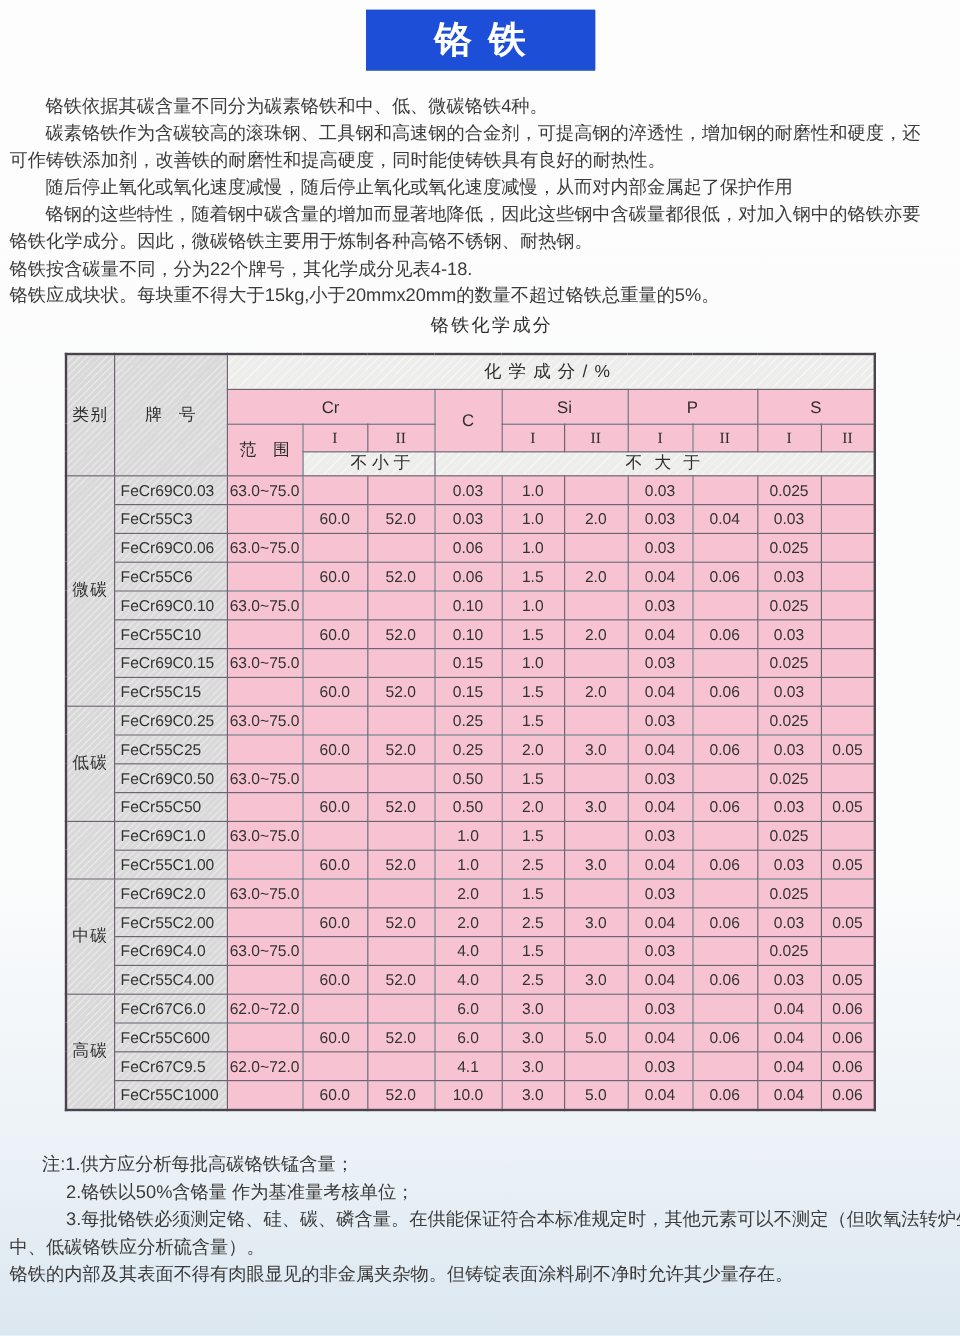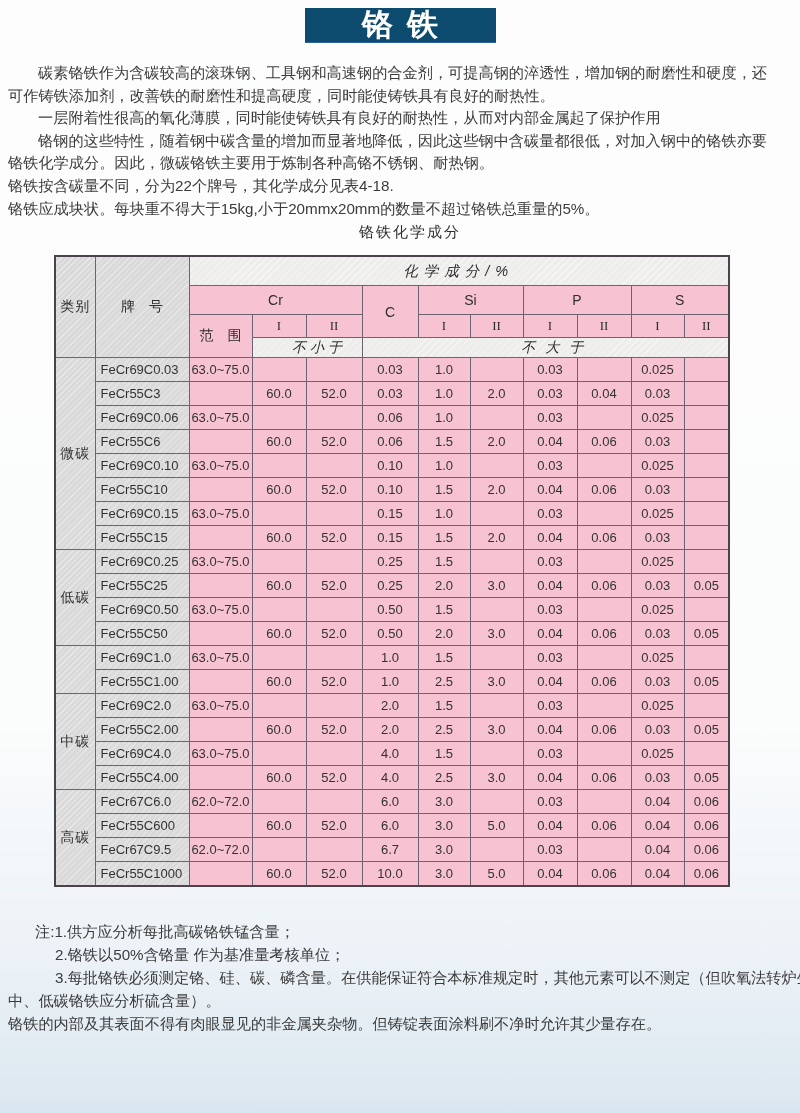--- a/index.html
+++ b/index.html
@@ -4,22 +4,22 @@
 <style>
   html,body{margin:0;padding:0;}
   body{
     width:800px;height:1113px;overflow:hidden;
     font-family:"Liberation Sans",sans-serif;
     color:#333;
     background:linear-gradient(180deg,#fdfdfe 0%,#fbfcfc 65%,#ecf2f7 86%,#dbe7f0 100%);
   }
   
   .banner{
-    width:191px;height:34px;margin:8px auto 0;
-    background:#0c4a6e;
+    width:191px;height:50px;margin:8px auto 0;
+    background:#1d4ed8;
     display:flex;align-items:center;justify-content:center;
     box-shadow:0 1px 0 #2d62a0;
   }
   .banner span{
     color:#fff;font-size:31px;font-weight:bold;
     letter-spacing:14px;text-indent:14px;
   }
   
   .intro{margin:20px 0 0 8px;width:786px;font-size:15.2px;line-height:22.6px;color:#3b3b3b;}
   .tline{white-space:nowrap;}
@@ -39,21 +39,20 @@
     text-align:center;padding:0;height:23px;
     overflow:hidden;white-space:nowrap;
   }
   .grayc{
     background-color:#d9d9d9;
     background-image:repeating-linear-gradient(135deg,rgba(255,255,255,.4) 0 1px,transparent 1px 4px);
   }
   .light{
     background-color:#ededec;
     background-image:repeating-linear-gradient(135deg,rgba(255,255,255,.5) 0 1px,transparent 1px 5px);
-    font-style:italic;
   }
   thead td{font-size:14px;color:#2e2e2e;}
   tr.h-a td{height:28px;}
   tr.h-b td{height:28px;}
   tr.h-c td{height:22px;}
   tr.h-d td{height:19px;padding-left:24px;}
   .comp{letter-spacing:6px;font-size:14.5px;}
   .minmax{letter-spacing:4px;font-size:14px;}
   .ng{letter-spacing:10px;}
   .rom{font-family:"Liberation Serif",serif;font-size:13px;}
@@ -68,23 +67,24 @@
 </head>
 <body>
 
 <div class="page">
 
   <div class="banner">
     <span>铬铁</span>
   </div>
 
   <div class="intro" id="intro">
+      <div class="tline ind1">铬铁依据其碳含量不同分为碳素铬铁和中、低、微碳铬铁4种。</div>
       <div class="tline ind1">碳素铬铁作为含碳较高的滚珠钢、工具钢和高速钢的合金剂，可提高钢的淬透性，增加钢的耐磨性和硬度，还</div>
       <div class="tline ind0">可作铸铁添加剂，改善铁的耐磨性和提高硬度，同时能使铸铁具有良好的耐热性。</div>
-      <div class="tline ind1">一层附着性很高的氧化薄膜，同时能使铸铁具有良好的耐热性，从而对内部金属起了保护作用</div>
+      <div class="tline ind1">随后停止氧化或氧化速度减慢，随后停止氧化或氧化速度减慢，从而对内部金属起了保护作用</div>
       <div class="tline ind1">铬钢的这些特性，随着钢中碳含量的增加而显著地降低，因此这些钢中含碳量都很低，对加入钢中的铬铁亦要</div>
       <div class="tline ind0">铬铁化学成分。因此，微碳铬铁主要用于炼制各种高铬不锈钢、耐热钢。</div>
       <div class="tline ind0">铬铁按含碳量不同，分为22个牌号，其化学成分见表4-18.</div>
       <div class="tline ind0">铬铁应成块状。每块重不得大于15kg,小于20mmx20mm的数量不超过铬铁总重量的5%。</div>
     </div>
 
   <div class="table-title">铬铁化学成分</div>
 
   <table>
     <colgroup>
@@ -394,21 +394,21 @@
           <td class="val">0.04</td>
           <td class="val">0.06</td>
           <td class="val">0.04</td>
           <td class="val">0.06</td>
         </tr>
         <tr>
           <td class="grayc grade">FeCr67C9.5</td>
           <td class="val">62.0~72.0</td>
           <td class="val"></td>
           <td class="val"></td>
-          <td class="val">6.7</td>
+          <td class="val">4.1</td>
           <td class="val">3.0</td>
           <td class="val"></td>
           <td class="val">0.03</td>
           <td class="val"></td>
           <td class="val">0.04</td>
           <td class="val">0.06</td>
         </tr>
         <tr>
           <td class="grayc grade">FeCr55C1000</td>
           <td class="val"></td>

